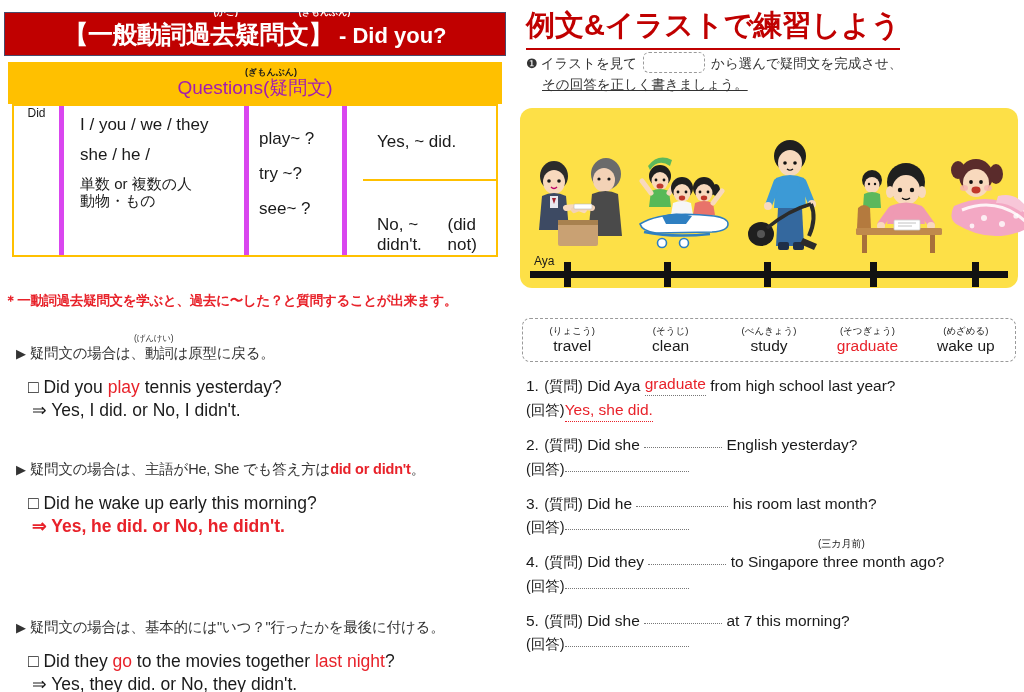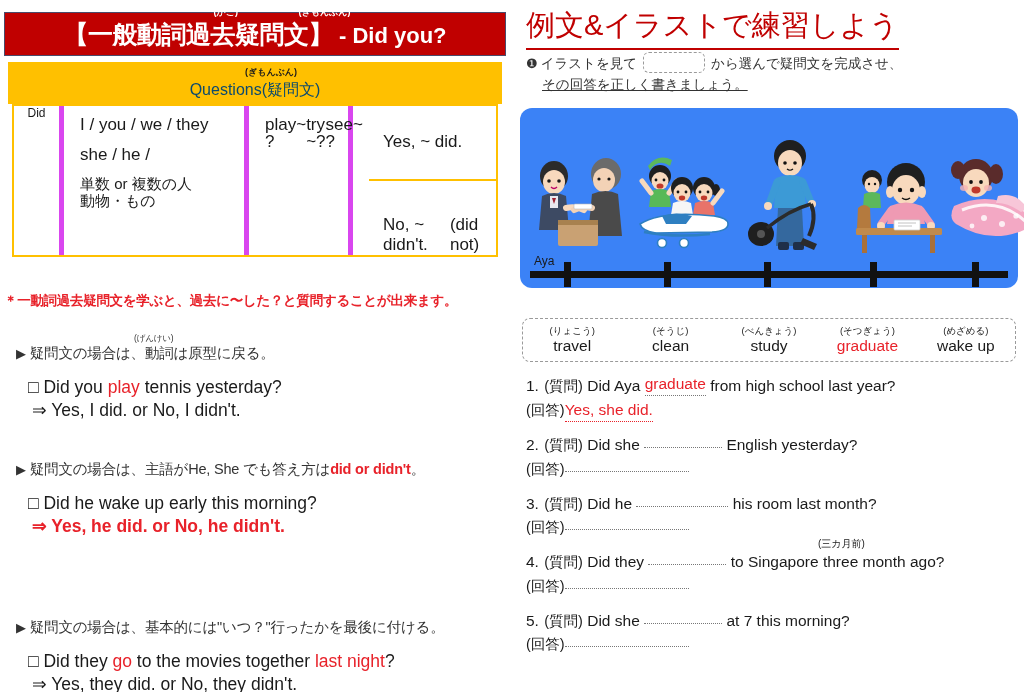--- a/index.html
+++ b/index.html
@@ -34,21 +34,21 @@
   }
   .furi-b1 { left: 150px; top: -12px; }
   .furi-b2 { left: 235px; top: -12px; }
 
   .qheader {
     position: absolute; left: 8px; top: 62px; width: 494px; height: 42px;
     background: #FFC000;
     display: flex; align-items: flex-end; justify-content: center;
   }
   .qheader-text {
-    font-size: 16px; color: #0c4a6e; padding-bottom: 3px; white-space: nowrap;
+    font-size: 19px; color: #a21caf; padding-bottom: 3px; white-space: nowrap;
   }
   .furi-qh {
     position: absolute; left: 50%; top: 4px; transform: translateX(-10px);
     font-size: 9px; color: #1a1a1a; font-weight: bold; white-space: nowrap;
   }
 
   .grammar-table {
     position: absolute; left: 12px; top: 104px; width: 486px; height: 153px;
     border: 2px solid #FFC000;
     display: flex;
@@ -59,22 +59,22 @@
     width: 50px; display: flex; justify-content: center;
   }
   .col-did span { font-size: 12px; color: #1a1a1a; }
   .col-subj {
     width: 185px; padding: 10px 0 8px 16px;
     display: flex; flex-direction: column; justify-content: flex-start;
   }
   .col-subj .ln { font-size: 17px; color: #1a1a1a; line-height: 1.0; margin-bottom: 13px; }
   .col-subj .ln.jp { font-size: 15px; margin-bottom: 2px; }
   .col-verb {
-    width: 98px; padding: 10px 0 8px 10px;
-    display: flex; flex-direction: row; margin-left: 6px;
+    width: 98px; padding: 24px 0 8px 10px;
+    display: flex; flex-direction: column;
   }
   .col-verb .ln { font-size: 17px; color: #1a1a1a; line-height: 1.0; margin-bottom: 18px; }
   .col-ans { flex: 1; display: flex; flex-direction: column; margin-left: 16px; }
   .ans-yes {
     height: 50%; border-bottom: 2px solid #FFC000;
     display: flex; align-items: center; padding-left: 14px;
     font-size: 17px; color: #1a1a1a;
   }
   .ans-no {
     height: 50%; display: flex; flex-direction: row;
@@ -113,40 +113,40 @@
     font-size: 17.5px; color: #1a1a1a; white-space: nowrap;
     padding-left: 16px; line-height: 1.35;
   }
   .ans-line.red { color: #E8222A; font-weight: bold; }
 
   
   .right-panel { position: absolute; left: 512px; top: 0; width: 512px; height: 692px; }
 
   .rt-title {
     position: absolute; left: 14px; top: 6px;
-    font-size: 29px; font-weight: normal; color: #C00000;
+    font-size: 29px; font-weight: bold; color: #C00000;
     border-bottom: 2.5px solid #C00000; padding-bottom: 2px;
     letter-spacing: 0px; white-space: nowrap;
   }
 
   .instr {
     position: absolute; left: 14px; top: 52px; width: 490px;
     font-size: 13.5px; color: #333333; line-height: 1.55;
   }
   .instr .bullet-num { font-size: 13px; margin-right: 3px; }
   .blank-box {
     display: inline-block; width: 62px; height: 21px;
     border: 1.5px dashed #9a9a9a; border-radius: 6px;
     vertical-align: -5px; margin: 0 6px;
   }
   .instr .l2 { display: block; padding-left: 16px; text-decoration: underline; }
 
   .illus-panel {
     position: absolute; left: 8px; top: 108px; width: 498px; height: 180px;
-    background: #3b82f6; border-radius: 12px; text-align: right;
+    background: #fde047; border-radius: 12px; text-align: right;
   }
   .tl-label {
     position: absolute; text-align: center; width: 96px;
     font-size: 10.5px; color: #1a1a1a; line-height: 1.3;
   }
   .tl-label .furi { display: block; font-size: 9px; }
   .aya-label {
     position: absolute; left: 14px; top: 146px;
     font-size: 12px; color: #1a1a1a;
   }

